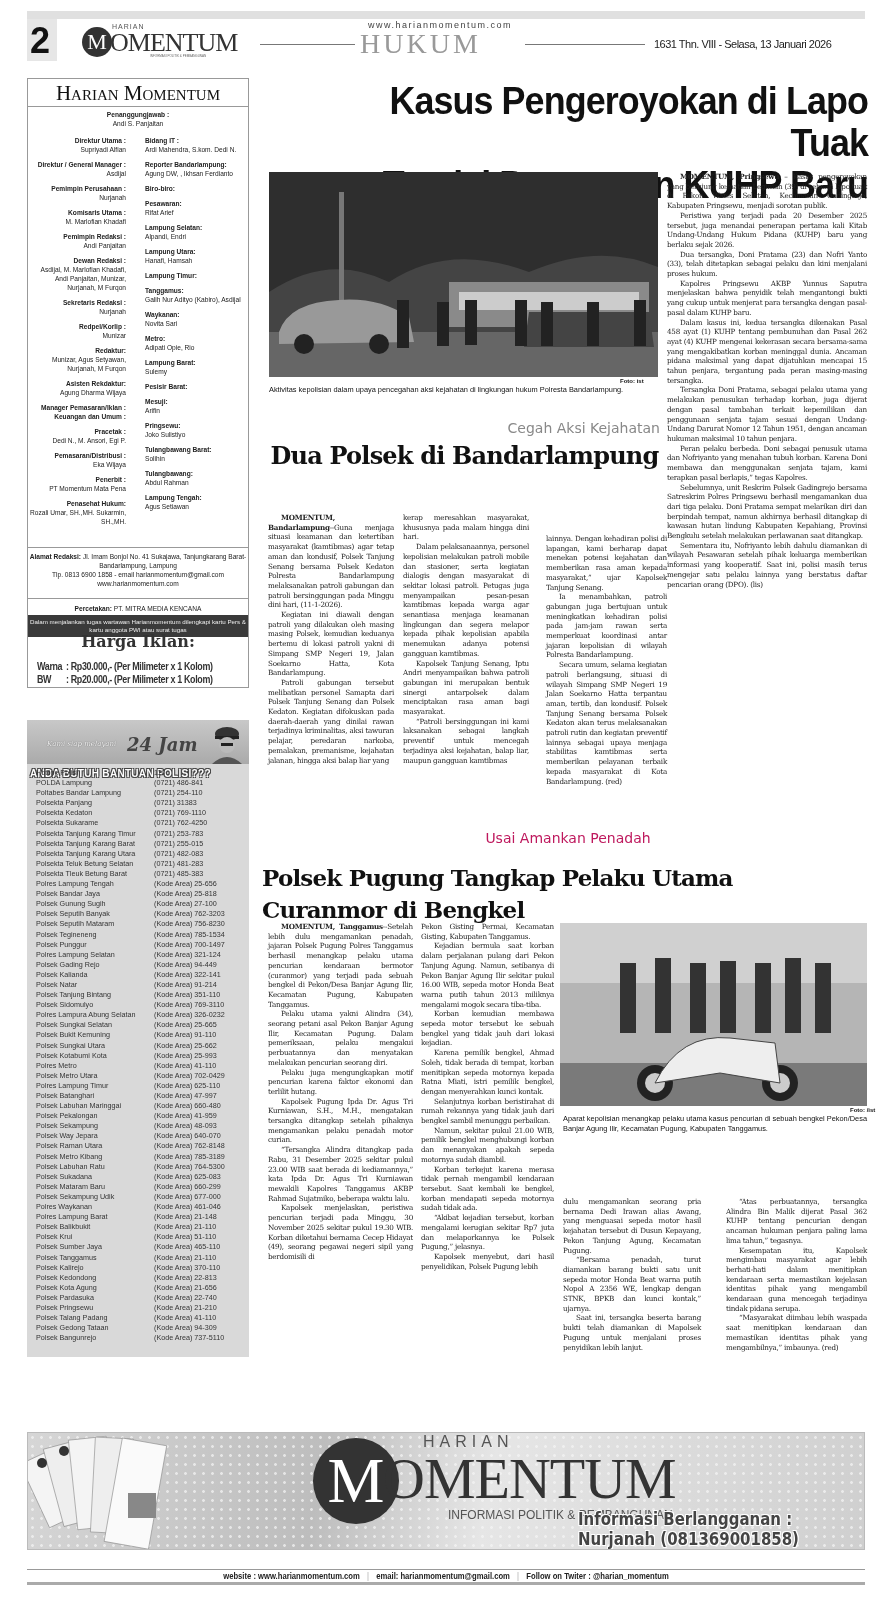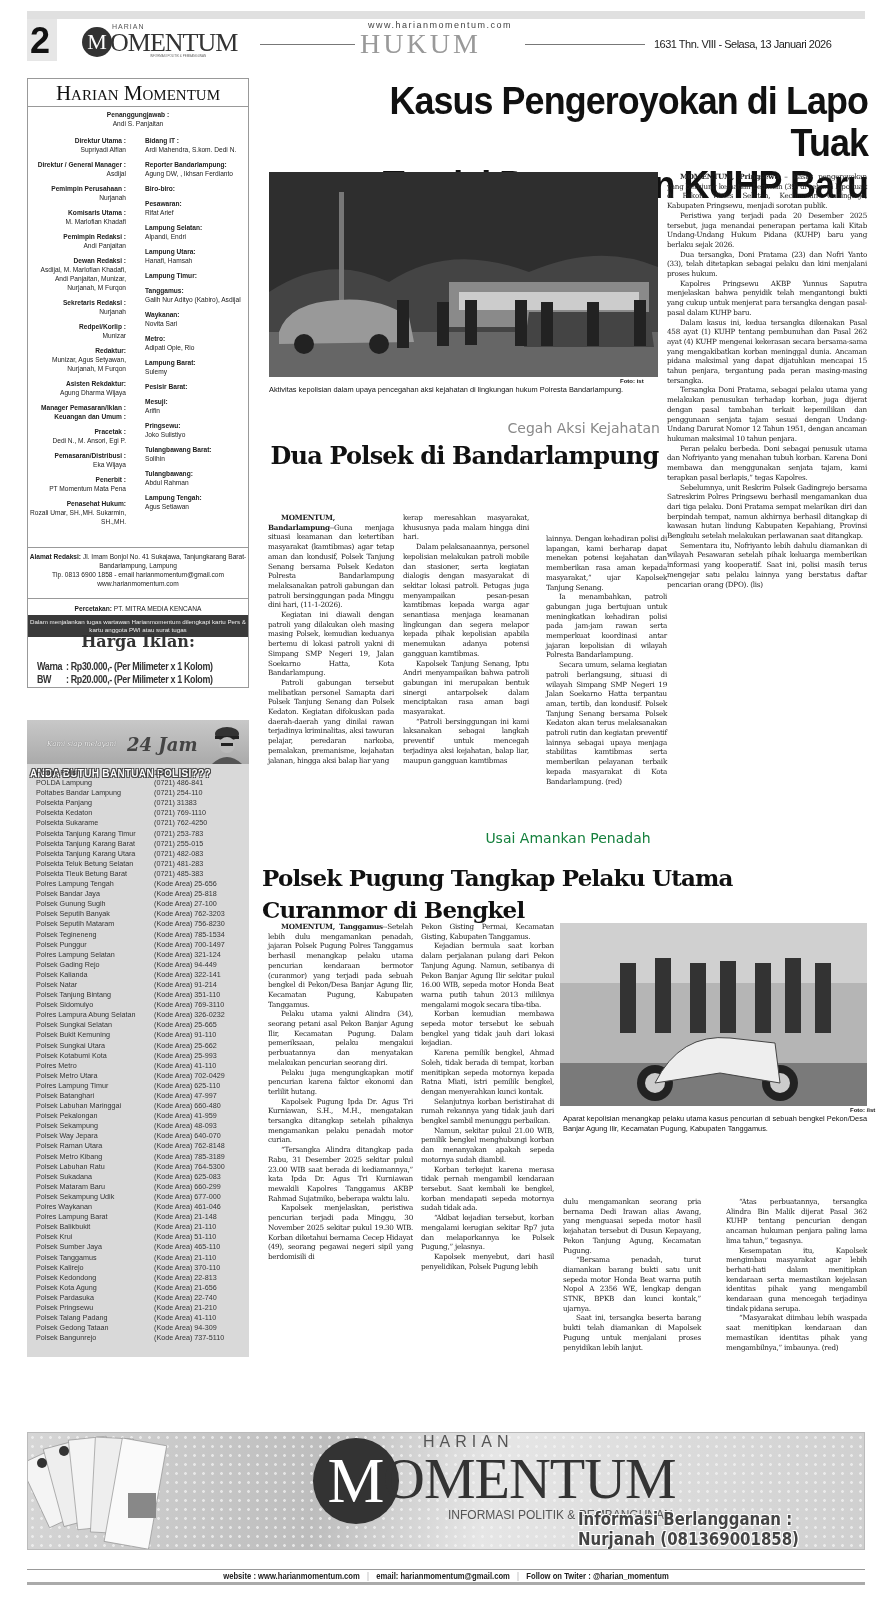--- a/index.html
+++ b/index.html
@@ -57,21 +57,21 @@
   .body p { text-indent: 13px; }
   .body b { font-weight: bold; }
 
   #col-right1 { left: 667px; top: 172px; width: 200px; }
   #kicker2 { left: 270px; top: 420px; width: 390px; text-align: right; font-family: "DejaVu Sans", sans-serif; font-size: 14px; color: #888; }
   #h2 { left: 262px; top: 440px; width: 405px; text-align: center; font-family: "DejaVu Serif", serif; font-weight: bold; font-size: 24px; line-height: 31px; letter-spacing: -0.8px; }
   #col-a1 { left: 268px; top: 513px; width: 126px; }
   #col-a2 { left: 403px; top: 513px; width: 126px; }
   #col-a3 { left: 538px; top: 534px; width: 121px; margin-left: 8px; }
 
-  #kicker3 { left: 268px; top: 830px; width: 600px; text-align: center; font-family: "DejaVu Sans", sans-serif; font-size: 14px; color: #15803d; }
+  #kicker3 { left: 268px; top: 830px; width: 600px; text-align: center; font-family: "DejaVu Sans", sans-serif; font-size: 14px; color: #be185d; }
   #h3 { left: 262px; top: 850px; width: 610px; text-align: left; font-family: "DejaVu Serif", serif; font-weight: bold; font-size: 23px; line-height: 32px; letter-spacing: -0.8px; margin-top: 12px; }
   #col-b1 { left: 268px; top: 922px; width: 145px; }
   #col-b2 { left: 421px; top: 922px; width: 133px; }
   #photo2 { left: 560px; top: 923px; width: 307px; height: 183px; background: linear-gradient(#bbb 0%, #999 40%, #777 70%, #888 100%); overflow: hidden; }
   #cap2-credit { left: 850px; top: 1107px; font-family: "Liberation Sans", sans-serif; font-size: 6px; font-weight: bold; }
   #cap2 { left: 563px; top: 1114px; width: 305px; font-family: "Liberation Sans", sans-serif; font-size: 7.4px; line-height: 9.5px; }
   #col-b3 { left: 563px; top: 1197px; width: 138px; }
   #col-b4 { left: 726px; top: 1197px; width: 141px; }
 
   

